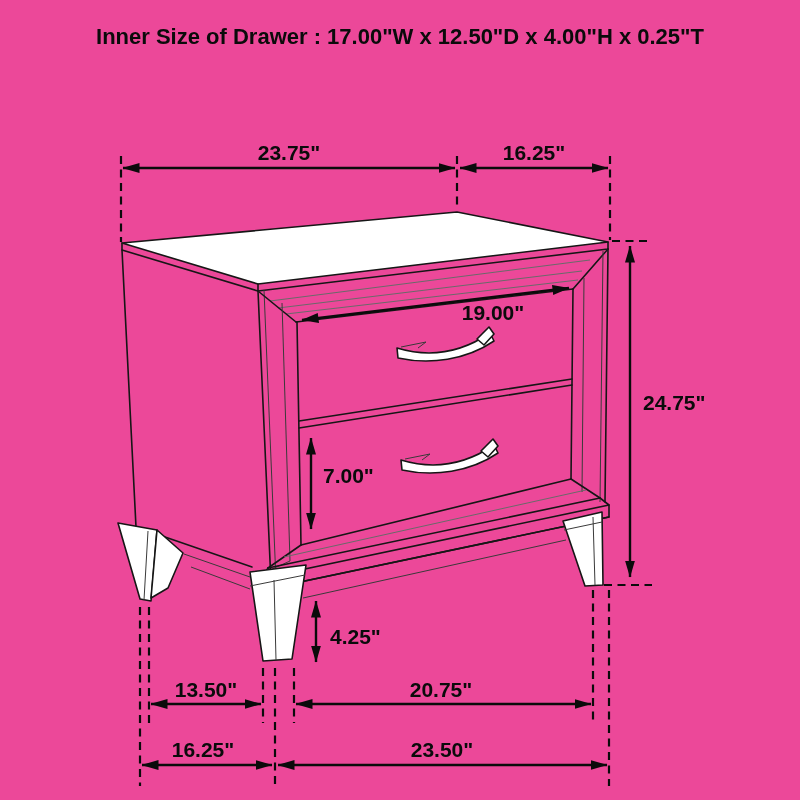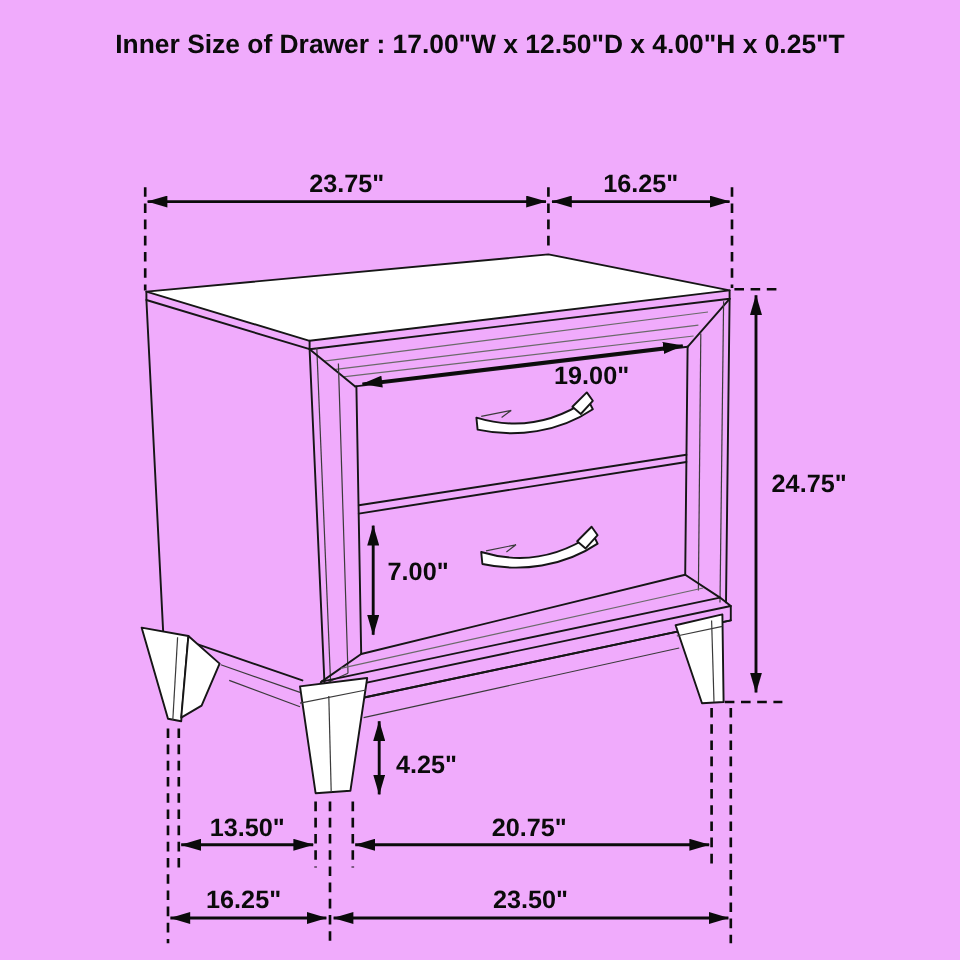--- a/index.html
+++ b/index.html
@@ -1,17 +1,17 @@
 <!DOCTYPE html>
 <html><head>
 <meta charset="utf-8">
 <style>
   html,body{margin:0;padding:0;background:#ffffff;}
   body{width:800px;height:800px;font-family:"Liberation Sans",sans-serif;}
-  .stage{position:relative;width:800px;height:800px;background:#f0abfc;overflow:hidden;}
+  .stage{position:relative;width:800px;height:800px;background:#ec4899;overflow:hidden;}
   svg text{font-family:"Liberation Sans",sans-serif;font-weight:bold;fill:#0b0b0b;}
   .dim-label{font-size:21px;}
   .title-label{font-size:22px;}
   .furn{stroke:#161616;stroke-width:1.6;fill:none;stroke-linejoin:round;stroke-linecap:round;}
   .furn-fill{stroke:#161616;stroke-width:1.6;fill:#ffffff;stroke-linejoin:round;}
   .thin{stroke:#3a3a3a;stroke-width:1;fill:none;}
   .hatch{stroke:#6a6a6a;stroke-width:1;fill:none;}
   .dim{stroke:#0b0b0b;stroke-width:2.4;fill:none;}
   .ext{stroke:#0b0b0b;stroke-width:2.2;fill:none;stroke-dasharray:8 5.5;}
 </style>

